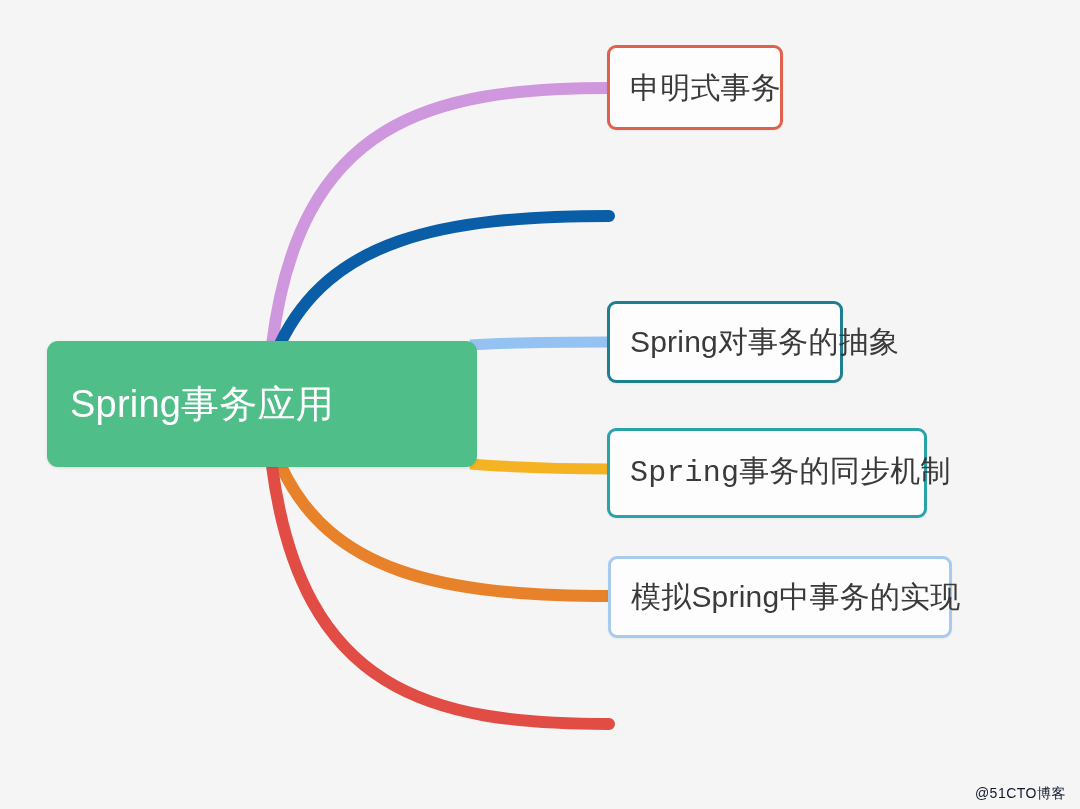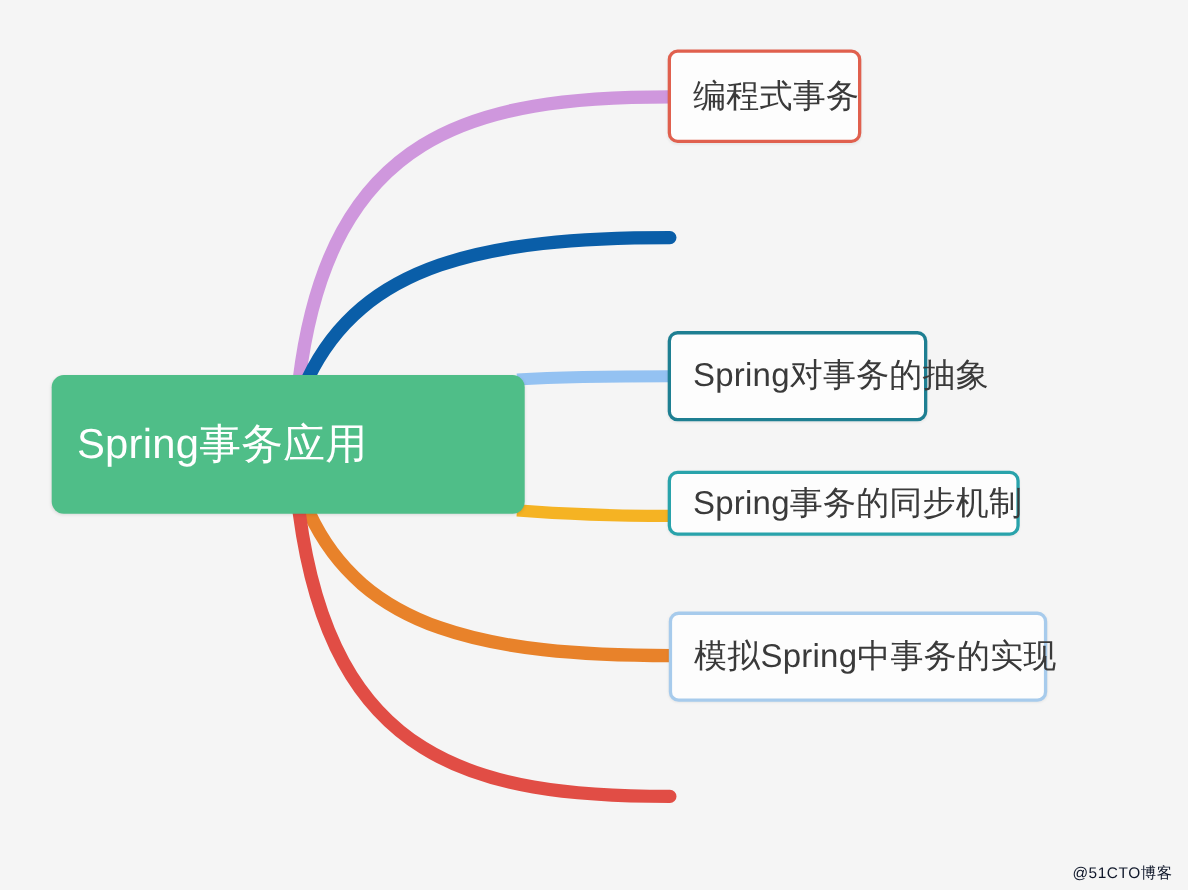--- a/index.html
+++ b/index.html
@@ -79,22 +79,22 @@
   }
   #node-2 {
     left: 606px; top: 173px; width: 177px; height: 85px;
     border-width: 3px; border-color: #1368ae;
   }
   #node-3 {
     left: 607px; top: 301px; width: 236px; height: 82px;
     border-width: 3px; border-color: #1e7f92;
   }
   #node-4 {
-    left: 607px; top: 428px; width: 320px; height: 59px;
-    border-width: 3px; border-color: #29a3ab;
+    left: 607px; top: 428px; width: 320px; height: 90px;
+    border-width: 3px; border-color: #29a3ab; font-family: Liberation Mono, monospace;
   }
   #node-5 {
     left: 608px; top: 556px; width: 344px; height: 82px;
     border-width: 3px; border-color: #a7cbec;
   }
   #node-6 {
     left: 606px; top: 684px; width: 427px; height: 80px;
     border-width: 3px; border-color: #f4d7d7;
   }
   
@@ -126,21 +126,21 @@
     <path d="M 281,466 C 330,572 440,596 610,596" fill="none" stroke="#e8822a" stroke-width="12" stroke-linecap="round"></path>
 
     <path d="M 272,466 C 302,692 430,724 609,724" fill="none" stroke="#e14d45" stroke-width="12" stroke-linecap="round"></path>
   </svg>
 
   <div class="node" id="root-node">
     <span class="node-label">Spring事务应用</span>
   </div>
 
   <div class="node branch-node" id="node-1">
-    <span class="node-label">编程式事务</span>
+    <span class="node-label">申明式事务</span>
   </div>
 
 
   <div class="node branch-node" id="node-3">
     <span class="node-label">Spring对事务的抽象</span>
   </div>
 
   <div class="node branch-node" id="node-4">
     <span class="node-label">Spring事务的同步机制</span>
   </div>

